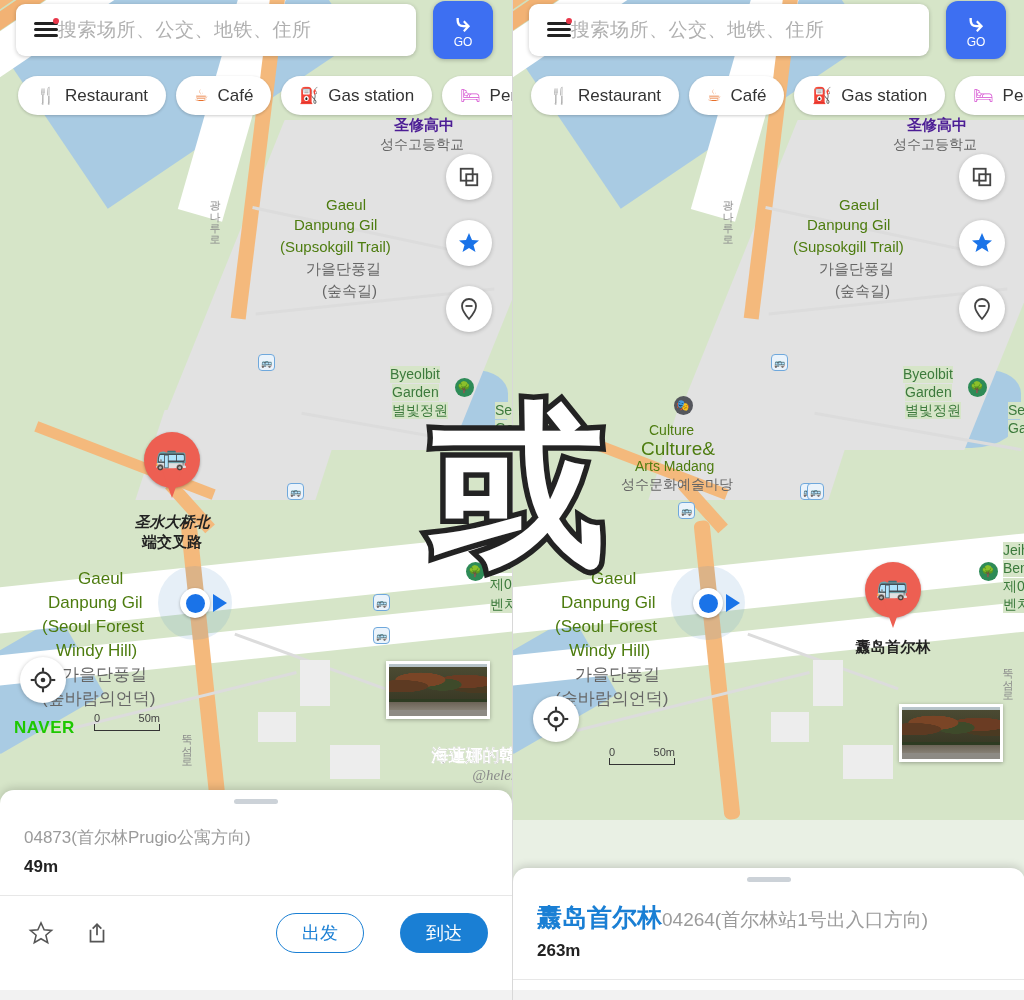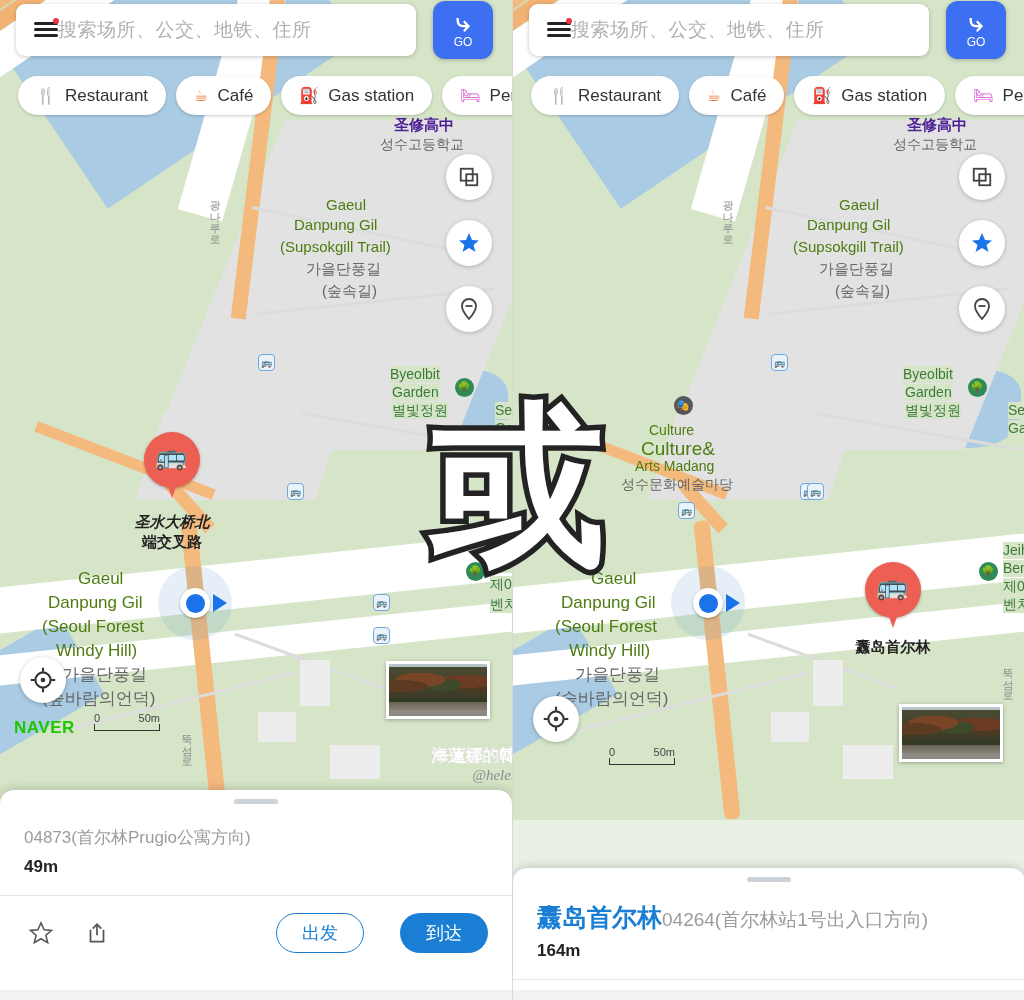--- a/index.html
+++ b/index.html
@@ -503,21 +503,21 @@
         <span>Pension</span>
       </div>
     </div>
 
     <div class="sheet" style="height:132px;">
       <div class="grabber"></div>
       <div class="body" style="padding-top:20px;">
         <div>
           <span class="ptitle inline">纛岛首尔林</span><span class="psub inline">04264(首尔林站1号出入口方向)</span>
         </div>
-        <div class="pdist">164m</div>
+        <div class="pdist">263m</div>
       </div>
       <div class="divider"></div>
       <div class="actions">
         <div class="iconbtn">
           <svg width="26" height="26" viewBox="0 0 24 24">
               <polygon points="12,2.6 14.9,9 21.8,9.6 16.5,14.1 18.2,21 12,17.3 5.8,21 7.5,14.1 2.2,9.6 9.1,9" fill="none" stroke="#555" stroke-width="1.4"></polygon>
             </svg>
         </div>
         <div class="iconbtn">
           <svg width="26" height="26" viewBox="0 0 24 24">

